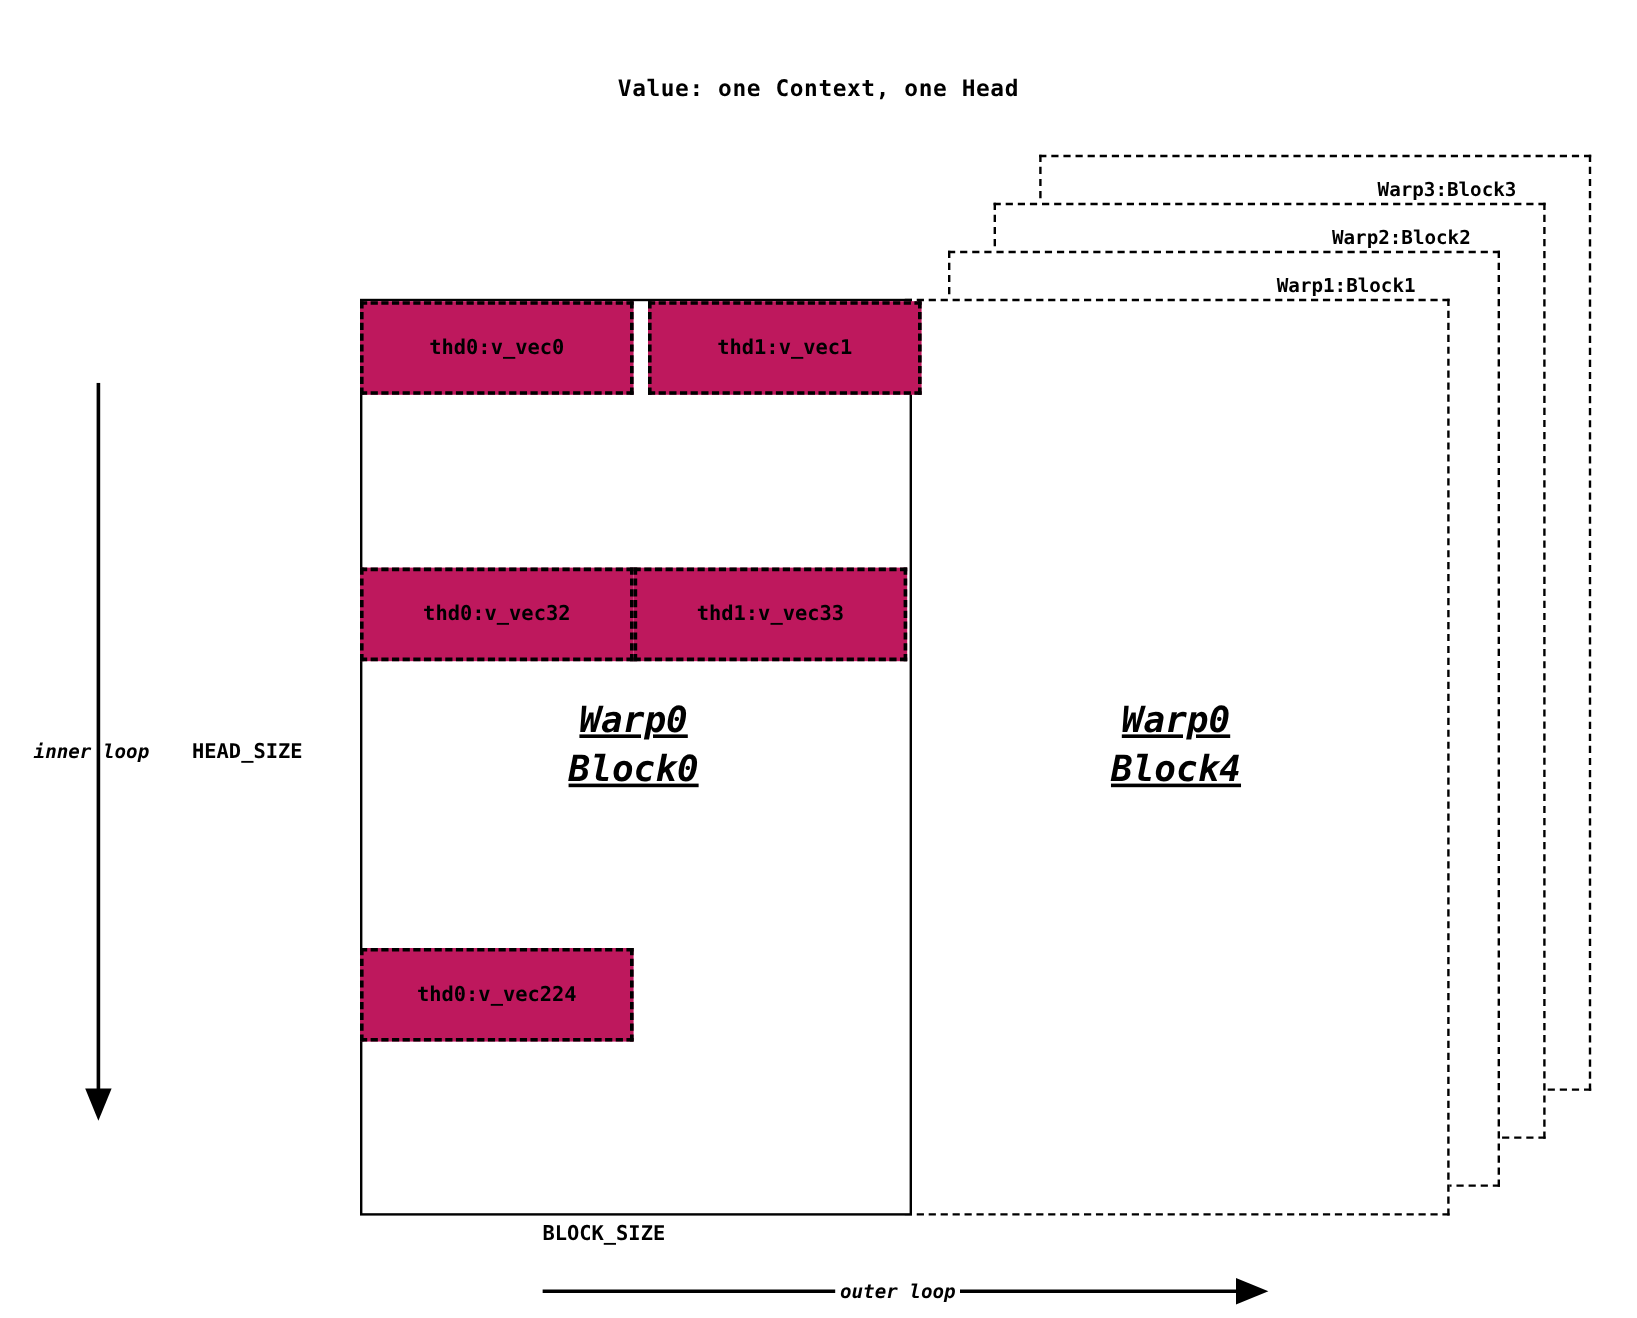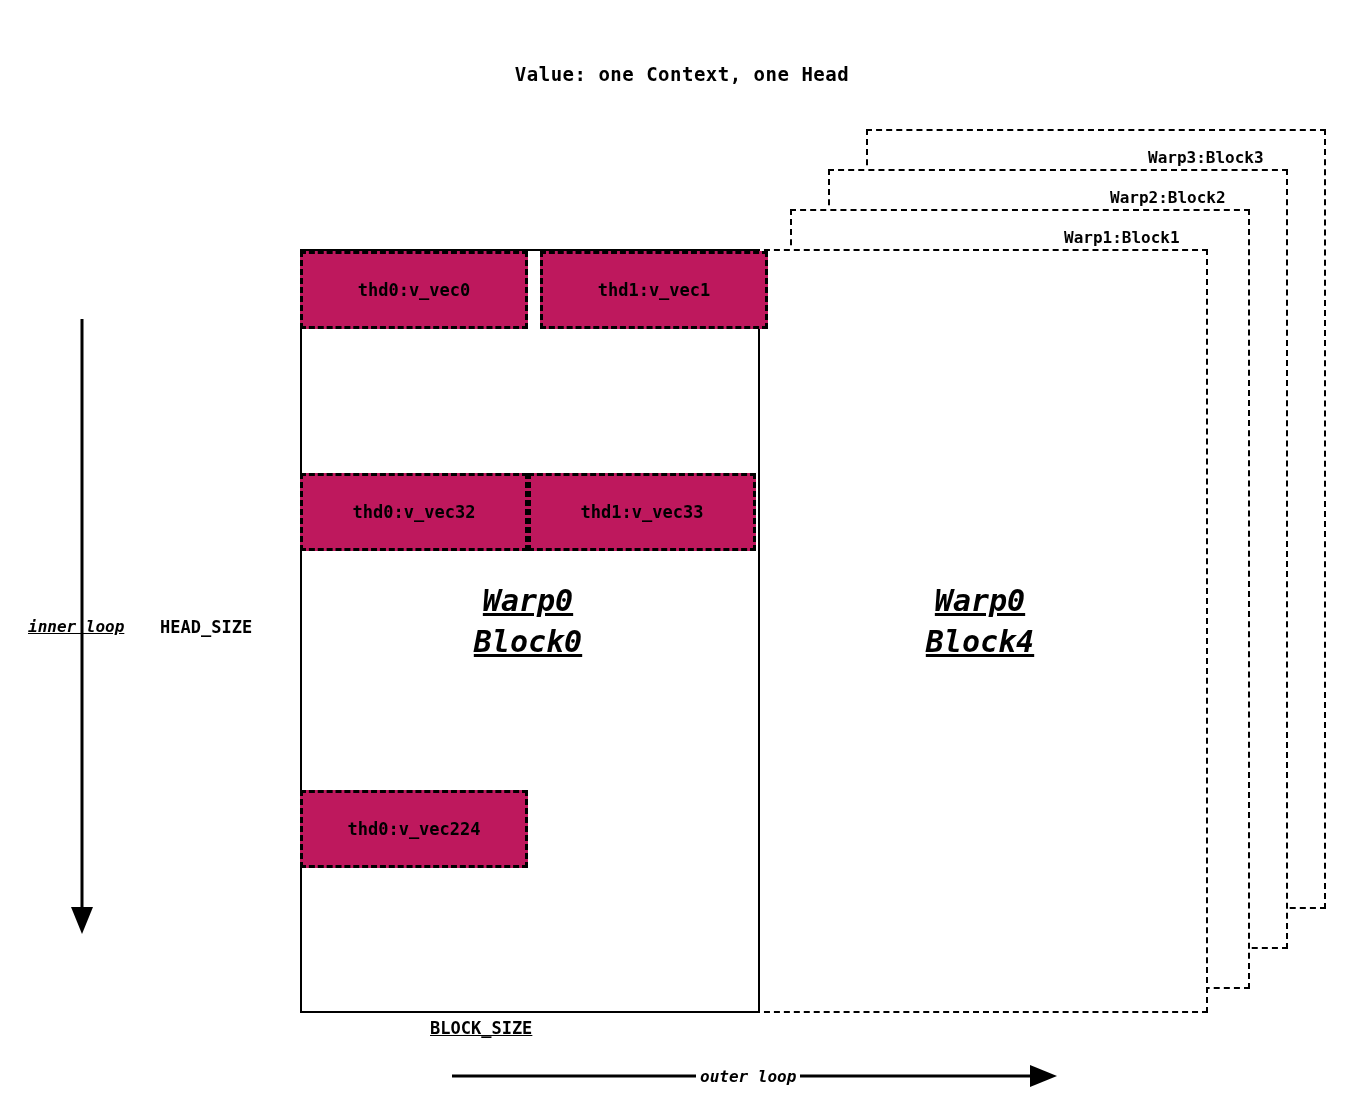--- a/index.html
+++ b/index.html
@@ -115,24 +115,24 @@
 
   <div class="abs thd-cell" style="left:300px; top:440px; width:228px; height:78px;">thd0:v_vec32</div>
   <div class="abs thd-cell" style="left:528px; top:440px; width:228px; height:78px;">thd1:v_vec33</div>
 
   <div class="abs thd-cell" style="left:300px; top:757px; width:228px; height:78px;">thd0:v_vec224</div>
 
   <svg class="abs" width="40" height="630" style="left:62px; top:286px;">
     <line x1="20" y1="0" x2="20" y2="600" stroke="#000" stroke-width="3"></line>
     <polygon points="20,615 9,588 31,588" fill="#000"></polygon>
   </svg>
-  <div class="abs loop-label" style="left:28px; top:584px;text-decoration:underline;">inner loop</div>
+  <div class="abs loop-label" style="left:28px; top:584px;">inner loop</div>
   <div class="abs axis-label" style="left:160px; top:584px;">HEAD_SIZE</div>
 
-  <div class="abs axis-label" style="left:430px; top:985px;text-decoration:underline;">BLOCK_SIZE</div>
+  <div class="abs axis-label" style="left:452px; top:985px;">BLOCK_SIZE</div>
 
   <svg class="abs" width="620" height="40" style="left:452px; top:1023px;">
     <line x1="0" y1="20" x2="590" y2="20" stroke="#000" stroke-width="3"></line>
     <polygon points="605,20 578,9 578,31" fill="#000"></polygon>
   </svg>
   <div class="abs loop-label" style="left:696px; top:1034px; background:#fff; padding:0 4px;">outer loop</div>
 
 </div>
 
 </body></html>

